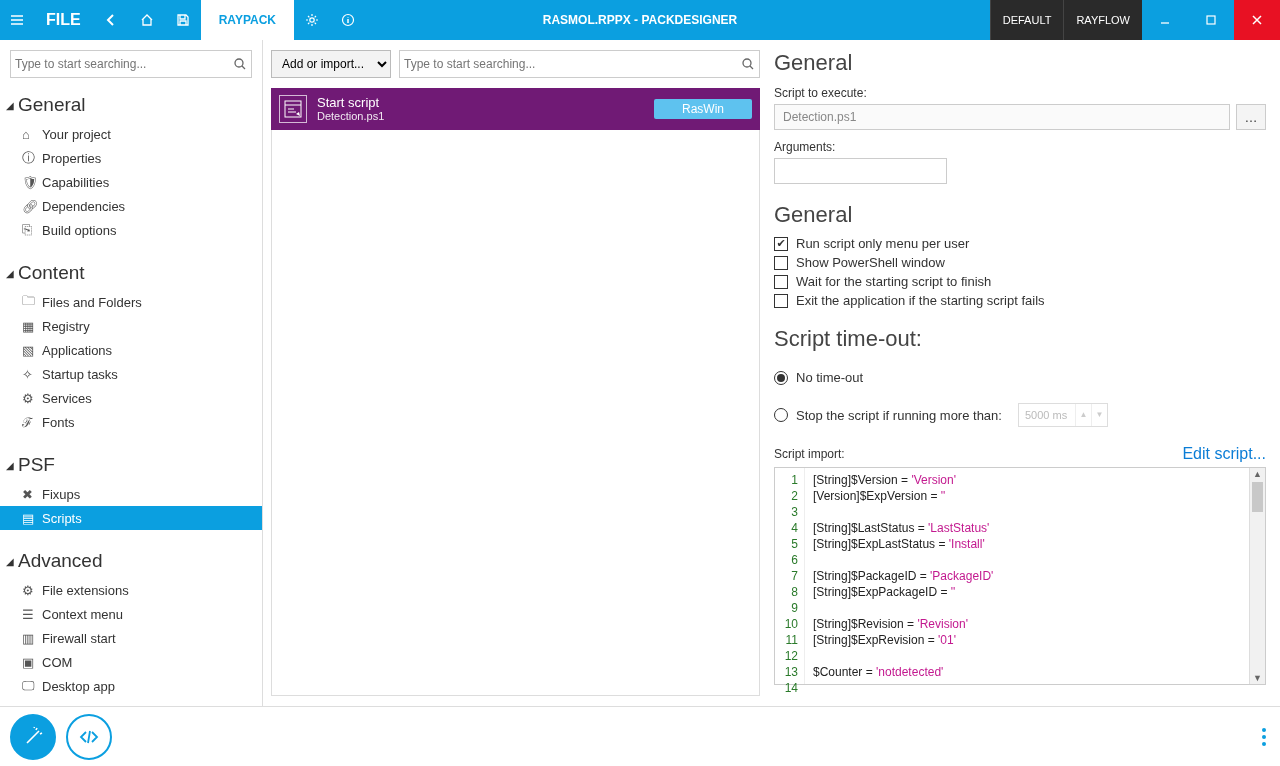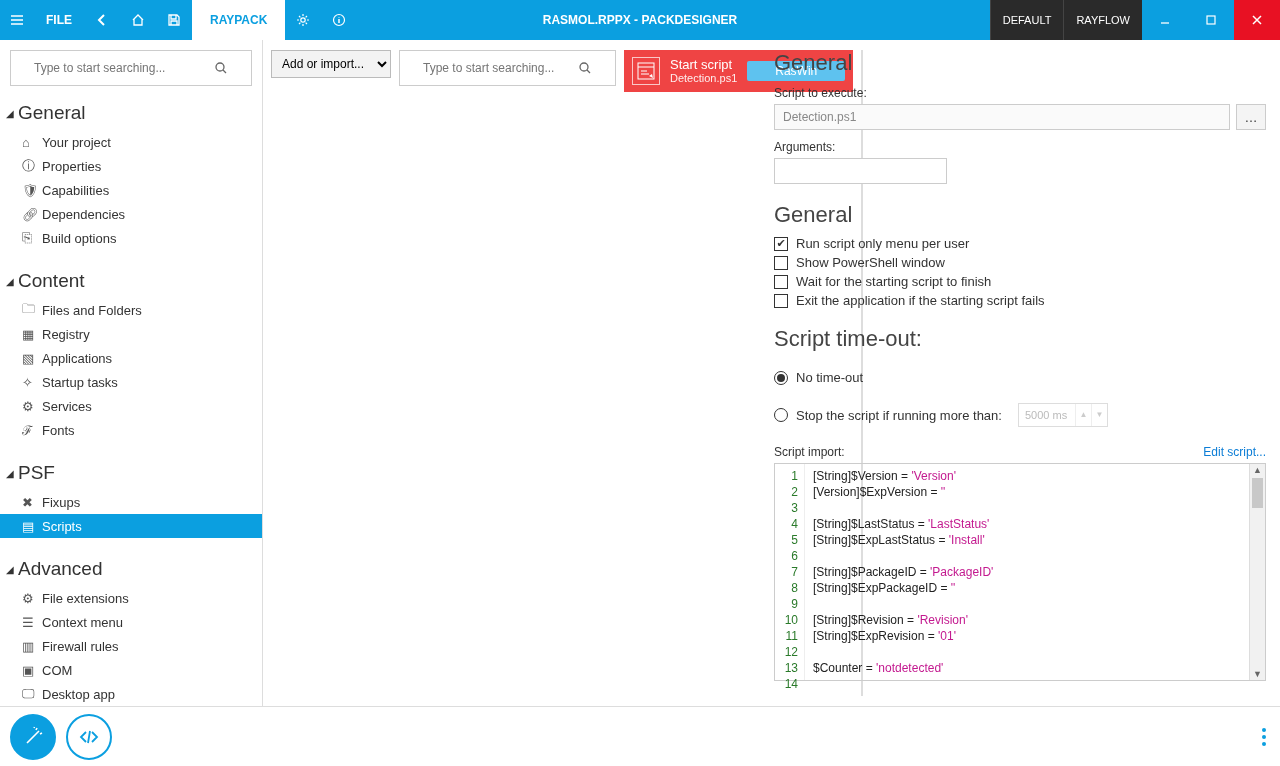--- a/index.html
+++ b/index.html
@@ -3,51 +3,51 @@
 <meta charset="utf-8">
 <style>
 * { box-sizing: border-box; margin: 0; padding: 0; font-family: "Segoe UI", Arial, sans-serif; }
 body { width: 1280px; height: 766px; overflow: hidden; background: #fff; display: flex; flex-direction: column; font-size: 13px; color: #333; }
 
 
 .titlebar { height: 40px; background: #0b9fe0; display: flex; align-items: stretch; color: #fff; position: relative; }
 .titlebar .left { display: flex; align-items: stretch; }
 .titlebar .tab-btn { display: flex; align-items: center; padding: 0 12px; cursor: pointer; }
 .titlebar .menu-icon { padding: 0 10px; display: flex; align-items: center; }
-.titlebar .file-tab { font-weight: 600; font-size: 12px; }
+.titlebar .file-tab { font-weight: 600; font-size: 16px; }
 .titlebar .active-tab { background: #fff; color: #0b9fe0; font-weight: 600; font-size: 12px; padding: 0 18px; }
 .titlebar .icon-btn { width: 36px; display: flex; align-items: center; justify-content: center; }
 .titlebar .center-title { position: absolute; left: 50%; transform: translateX(-50%); display: flex; align-items: center; height: 100%; font-size: 12px; font-weight: 600; }
 .titlebar .right { margin-left: auto; display: flex; align-items: stretch; border-radius: 12px; }
 .titlebar .mode-btn { background: #2a2a2a; color: #fff; display: flex; align-items: center; padding: 0 12px; font-size: 11px; border-left: 1px solid #444; }
 .titlebar .win-btn { width: 46px; display: flex; align-items: center; justify-content: center; }
 .titlebar .win-close { background: #e81123; }
 
 
 .main { flex: 1; display: flex; overflow: hidden; }
 
 
 .sidebar { width: 263px; border-right: 1px solid #ddd; display: flex; flex-direction: column; overflow-y: auto; }
-.search-box { margin: 10px; height: 36px; border: 1px solid #ccc; display: flex; align-items: center; padding: 0 23px; color: #999; font-size: 12px; }
+.search-box { margin: 10px; height: 28px; border: 1px solid #ccc; display: flex; align-items: center; padding: 0 4px; color: #999; font-size: 12px; }
 .search-box input { flex: 1; border: none; outline: none; font-size: 12px; }
 .search-box .mag { color: #666; }
 .section-head { display: flex; align-items: center; padding: 6px 10px 6px 6px; font-size: 19px; font-weight: 300; color: #333; cursor: pointer; }
 .section-head .caret { width: 12px; font-size: 10px; color: #333; }
 .nav-item { display: flex; align-items: center; padding: 4px 10px 4px 22px; height: 24px; cursor: pointer; color: #333; }
 .nav-item .ic { width: 20px; color: #555; font-size: 13px; display:inline-flex; }
 .nav-item.active { background: #0b9fe0; color: #fff; }
 .nav-item.active .ic { color: #fff; }
 .section-gap { height: 14px; }
 
 
-.middle { width: 505px; display: flex; flex-direction: row; padding: 10px 0 10px 8px; }
+.middle { width: 505px; display: flex; flex-direction: column; padding: 10px 0 10px 8px; }
 .middle-top { display: flex; gap: 8px; margin-bottom: 10px; padding-right: 8px; }
 .add-drop { width: 120px; height: 28px; border: 1px solid #bbb; background: #f3f3f3; font-size: 12px; padding: 0 6px; }
 .mid-search { flex: 1; }
-.script-card { margin-right: 8px; height: 42px; background: #ef4444; color: #fff; display: flex; align-items: center; padding: 0 8px; gap: 10px; }
+.script-card { margin-right: 8px; height: 42px; background: #701a75; color: #fff; display: flex; align-items: center; padding: 0 8px; gap: 10px; }
 .script-card .sc-icon { width: 28px; height: 28px; border: 1px solid rgba(255,255,255,.7); display:flex; align-items:center; justify-content:center; font-size:14px; }
 .script-card .sc-text { flex: 1; display: flex; flex-direction: column; line-height: 1.2; }
 .script-card .sc-title { font-size: 13px; }
 .script-card .sc-sub { font-size: 11px; opacity: .9; }
 .script-card .sc-badge { background: #5ec2ef; color: #fff; padding: 3px 28px; border-radius: 2px; font-size: 12px; }
 .mid-body { flex: 1; border: 1px solid #ddd; border-top: none; margin-right: 8px; }
 
 
 .detail { flex: 1; padding: 10px 14px 10px 6px; overflow-y: auto; }
 .detail h2 { font-size: 22px; font-weight: 300; color: #444; margin-bottom: 8px; }
@@ -59,21 +59,21 @@
 .chk-row { display: flex; align-items: center; gap: 8px; margin: 4px 0; font-size: 13px; }
 .chk { width: 14px; height: 14px; border: 1px solid #333; display:inline-flex; align-items:center; justify-content:center; font-size:11px; line-height:1; }
 .radio-row { display: flex; align-items: center; gap: 8px; margin: 18px 0; font-size: 13px; }
 .radio { width: 14px; height: 14px; border: 1px solid #333; border-radius: 50%; display:inline-flex; align-items:center; justify-content:center; }
 .radio .dot { width: 8px; height: 8px; background:#333; border-radius:50%; }
 .spinner { width: 90px; height: 24px; border: 1px solid #ddd; display:flex; align-items:center; color:#bbb; font-size:11px; padding-left:6px; margin-left:8px; }
 .spinner .arrows { margin-left:auto; display:flex; flex-direction:row; }
 .spinner .arrows span { width:16px; text-align:center; border-left:1px solid #eee; font-size:8px; line-height:22px; color:#ccc; }
 
 .script-header { display:flex; align-items:center; margin-top:18px; }
-.script-header .edit-link { margin-left:auto; color:#0b7dd6; font-size:12px; cursor:pointer; }
+.script-header .edit-link { margin-left:auto; color:#0b7dd6; font-size:16px; cursor:pointer; }
 .code-box { border:1px solid #ccc; height: 218px; margin-top:4px; display:flex; font-family: Consolas, monospace; font-size:12px; position:relative; }
 .gutters { width: 30px; background:#fff; border-right:1px solid #eee; text-align:right; padding:4px 6px 0 0; color:#2a7a2a; line-height:16px; }
 .code { flex:1; padding:4px 6px 0 8px; line-height:16px; white-space:pre; color:#222; overflow:hidden; }
 .code .str { color:#c3198f; }
 .scroll-v { width:16px; background:#f1f1f1; border-left:1px solid #ddd; position:relative; }
 .scroll-v .thumb { position:absolute; top:14px; left:2px; right:2px; height:30px; background:#c8c8c8; }
 .scroll-v .arr { position:absolute; left:0; right:0; text-align:center; font-size:9px; color:#666; }
 .scroll-v .arr.up { top:1px; } .scroll-v .arr.dn { bottom:1px; }
 
 
@@ -237,21 +237,21 @@
     <div class="nav-item">
         <span class="ic">⚙︎</span>
         <span>File extensions</span>
       </div>
     <div class="nav-item">
         <span class="ic">☰</span>
         <span>Context menu</span>
       </div>
     <div class="nav-item">
         <span class="ic">▥</span>
-        <span>Firewall rules</span>
+        <span>Firewall start</span>
       </div>
     <div class="nav-item">
         <span class="ic">▣</span>
         <span>COM</span>
       </div>
     <div class="nav-item">
         <span class="ic">🖵︎</span>
         <span>Desktop app</span>
       </div>
   </div>

